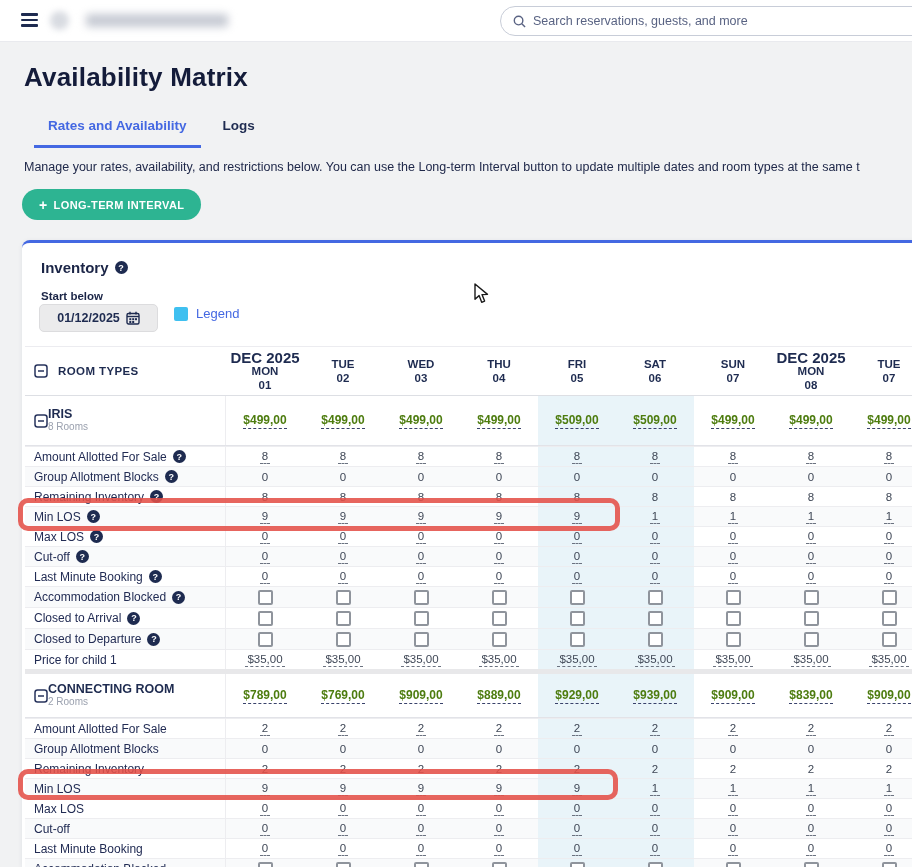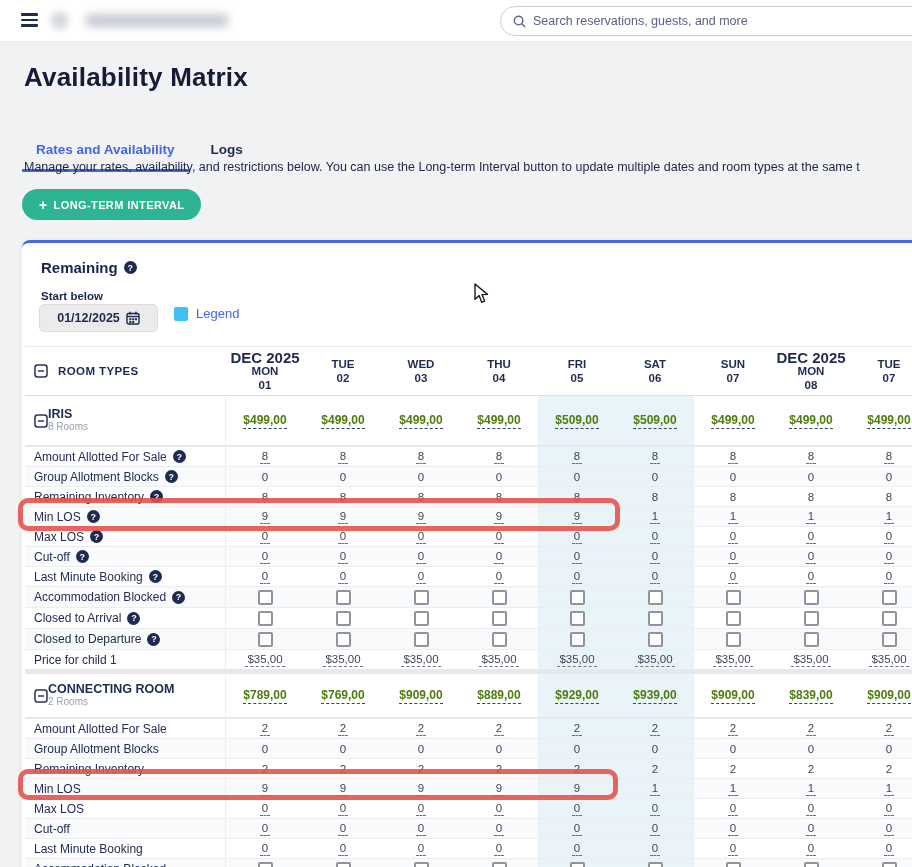--- a/index.html
+++ b/index.html
@@ -15,21 +15,21 @@
   .hamburger { position:absolute; left:21px; top:13px; width:17px; height:14px; cursor:pointer; }
   .hamburger span { display:block; height:2.5px; background:#1e2b50; border-radius:1px; margin-bottom:3px; }
   .blur-circle { position:absolute; left:50px; top:11px; width:19px; height:19px; border-radius:50%; background:#d8dbe1; filter:blur(3px); }
   .blur-bar { position:absolute; left:86px; top:14px; width:142px; height:13px; border-radius:3px; background:#c6cad3; filter:blur(4px); }
   .searchbox { position:absolute; left:500px; top:6px; width:470px; height:30px; background:#fff; border:1px solid #c8cdd8; border-radius:16px; display:flex; align-items:center; padding:0 12px; }
   .searchbox svg { flex:none; margin-right:7px; }
   .searchbox input { border:none; outline:none; flex:1; font-size:12.5px; color:#3c4765; font-family:inherit; background:transparent; }
   .searchbox input::placeholder { color:#5a6residue; color:#596383; }
   
   .page-title { position:absolute; left:24px; top:62px; font-size:26px; font-weight:800; color:#141c3a; letter-spacing:0.2px; }
-  .tabs { position:absolute; left:22px; top:114px; display:flex;margin-top:24px; }
+  .tabs { position:absolute; left:34px; top:114px; display:flex; }
   .tab { font-size:13.5px; font-weight:700; padding:4px 14px 12px 14px; cursor:pointer; color:#1e2b50; }
   .tab.active { color:#4468e2; border-bottom:3px solid #4468e2; }
   .tab + .tab { margin-left:8px; }
   .page-desc { position:absolute; left:24px; top:160px; font-size:12.5px; color:#20294a; white-space:nowrap; width:900px; overflow:hidden; }
   .lt-btn { position:absolute; left:22px; top:189px; height:31px; background:#2db492; border:none; border-radius:16px; color:#fff; font-family:inherit; font-size:11px; font-weight:700; letter-spacing:0.4px; padding:0 17px; display:flex; align-items:center; cursor:pointer; }
   .lt-btn .plus { font-size:14px; font-weight:700; margin-right:6px; line-height:1; }
   
   .card { position:absolute; left:22px; top:240px; width:906px; height:627px; background:#ffffff; border-top:3px solid #4468e2; border-radius:8px 8px 0 0; box-shadow:0 1px 5px rgba(30,40,90,0.08); }
   .intervals-h { position:absolute; left:19px; top:16px; font-size:15px; font-weight:800; color:#1b2547; display:flex; align-items:center; }
   .help { display:inline-flex; align-items:center; justify-content:center; width:13px; height:13px; border-radius:50%; background:#1e2b50; color:#fff; font-size:9px; font-weight:700; margin-left:6px; flex:none; cursor:pointer; }
@@ -100,21 +100,21 @@
 
 <p class="page-desc">Manage your rates, availability, and restrictions below. You can use the Long-term Interval button to update multiple dates and room types at the same t</p>
 
 <button class="lt-btn">
   <span class="plus">+</span>
   <span>LONG-TERM INTERVAL</span>
 </button>
 
 <div class="card">
   <div class="intervals-h">
-    <span>Remaining</span>
+    <span>Inventory</span>
     <span class="help">?</span>
   </div>
   <div class="start-label">Start below</div>
   <div class="datebox">
     <span>01/12/2025</span>
     <svg width="14" height="14" viewBox="0 0 14 14">
         <rect x="1" y="2.5" width="12" height="10.5" rx="1.5" fill="none" stroke="#1e2b50" stroke-width="1.4"></rect>
         <line x1="1" y1="5.5" x2="13" y2="5.5" stroke="#1e2b50" stroke-width="1.4"></line>
         <line x1="4" y1="0.8" x2="4" y2="3.5" stroke="#1e2b50" stroke-width="1.4"></line>
         <line x1="10" y1="0.8" x2="10" y2="3.5" stroke="#1e2b50" stroke-width="1.4"></line>

